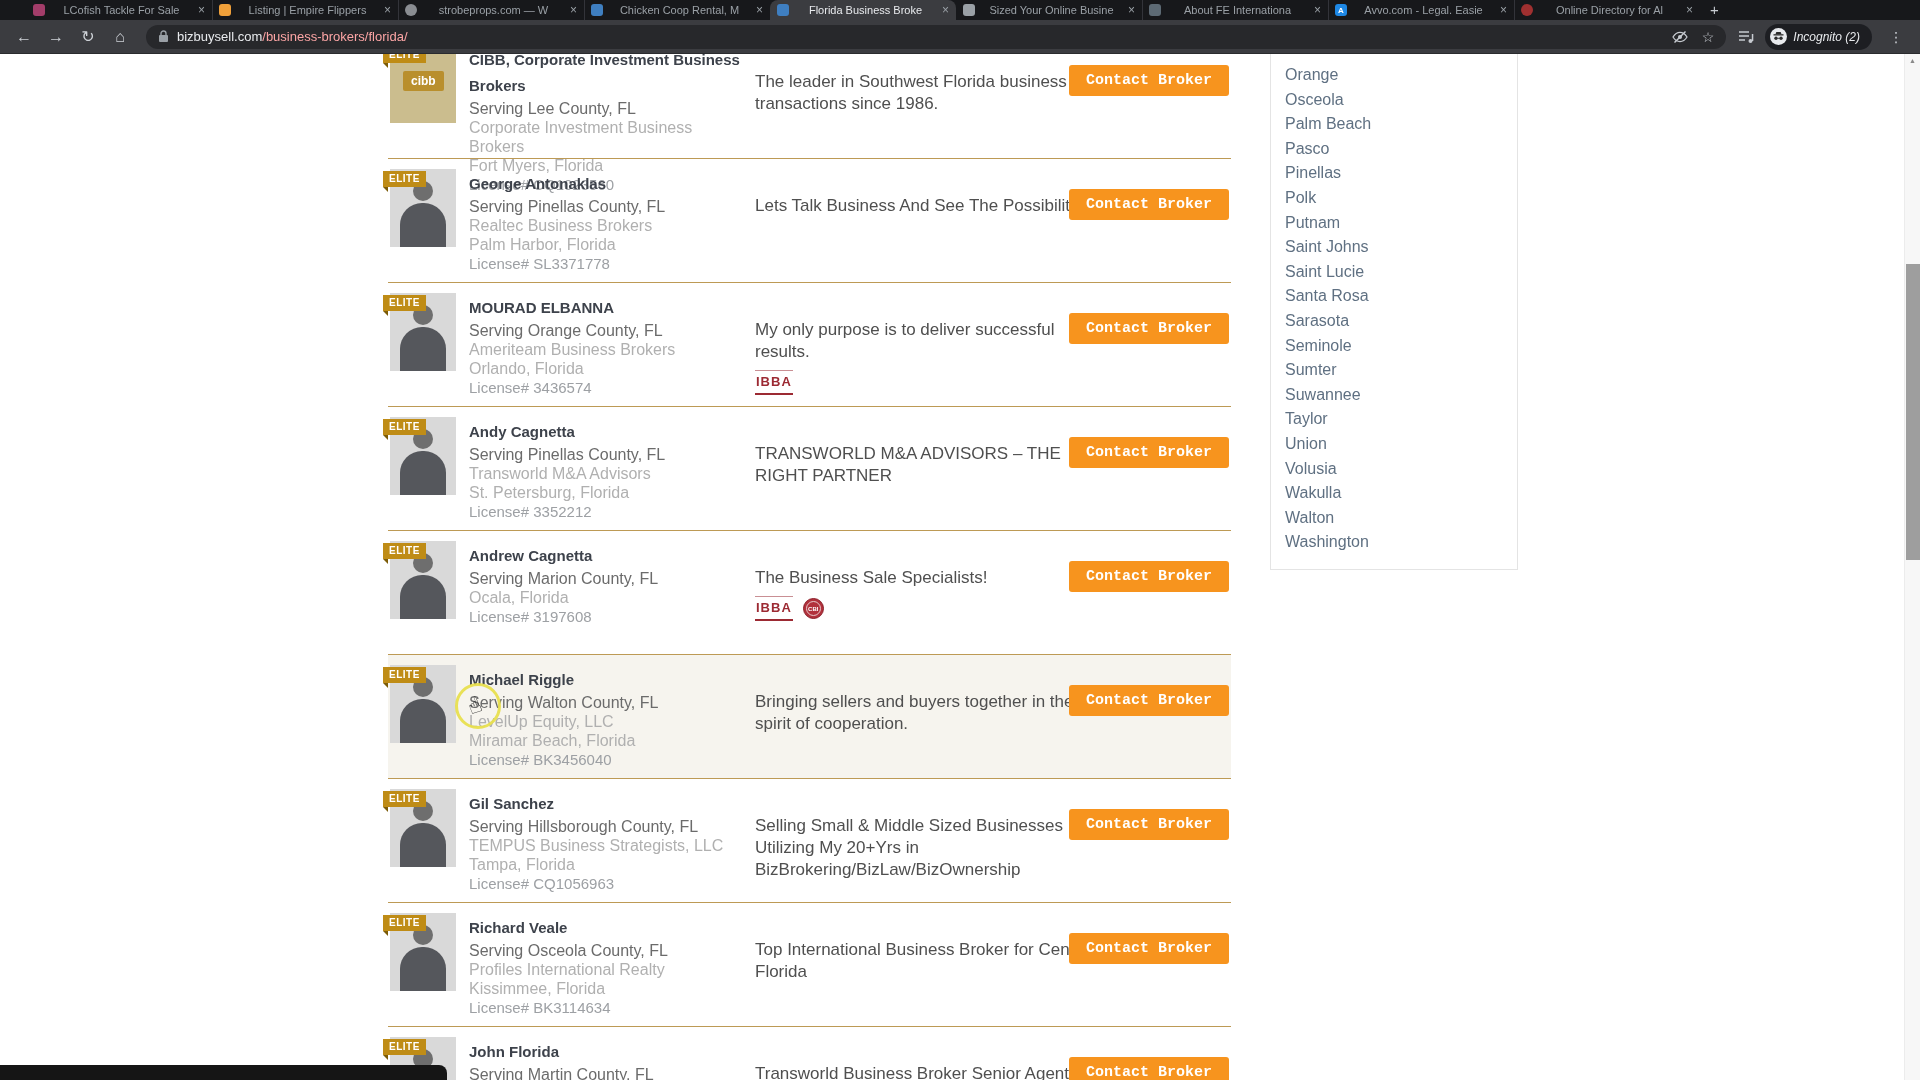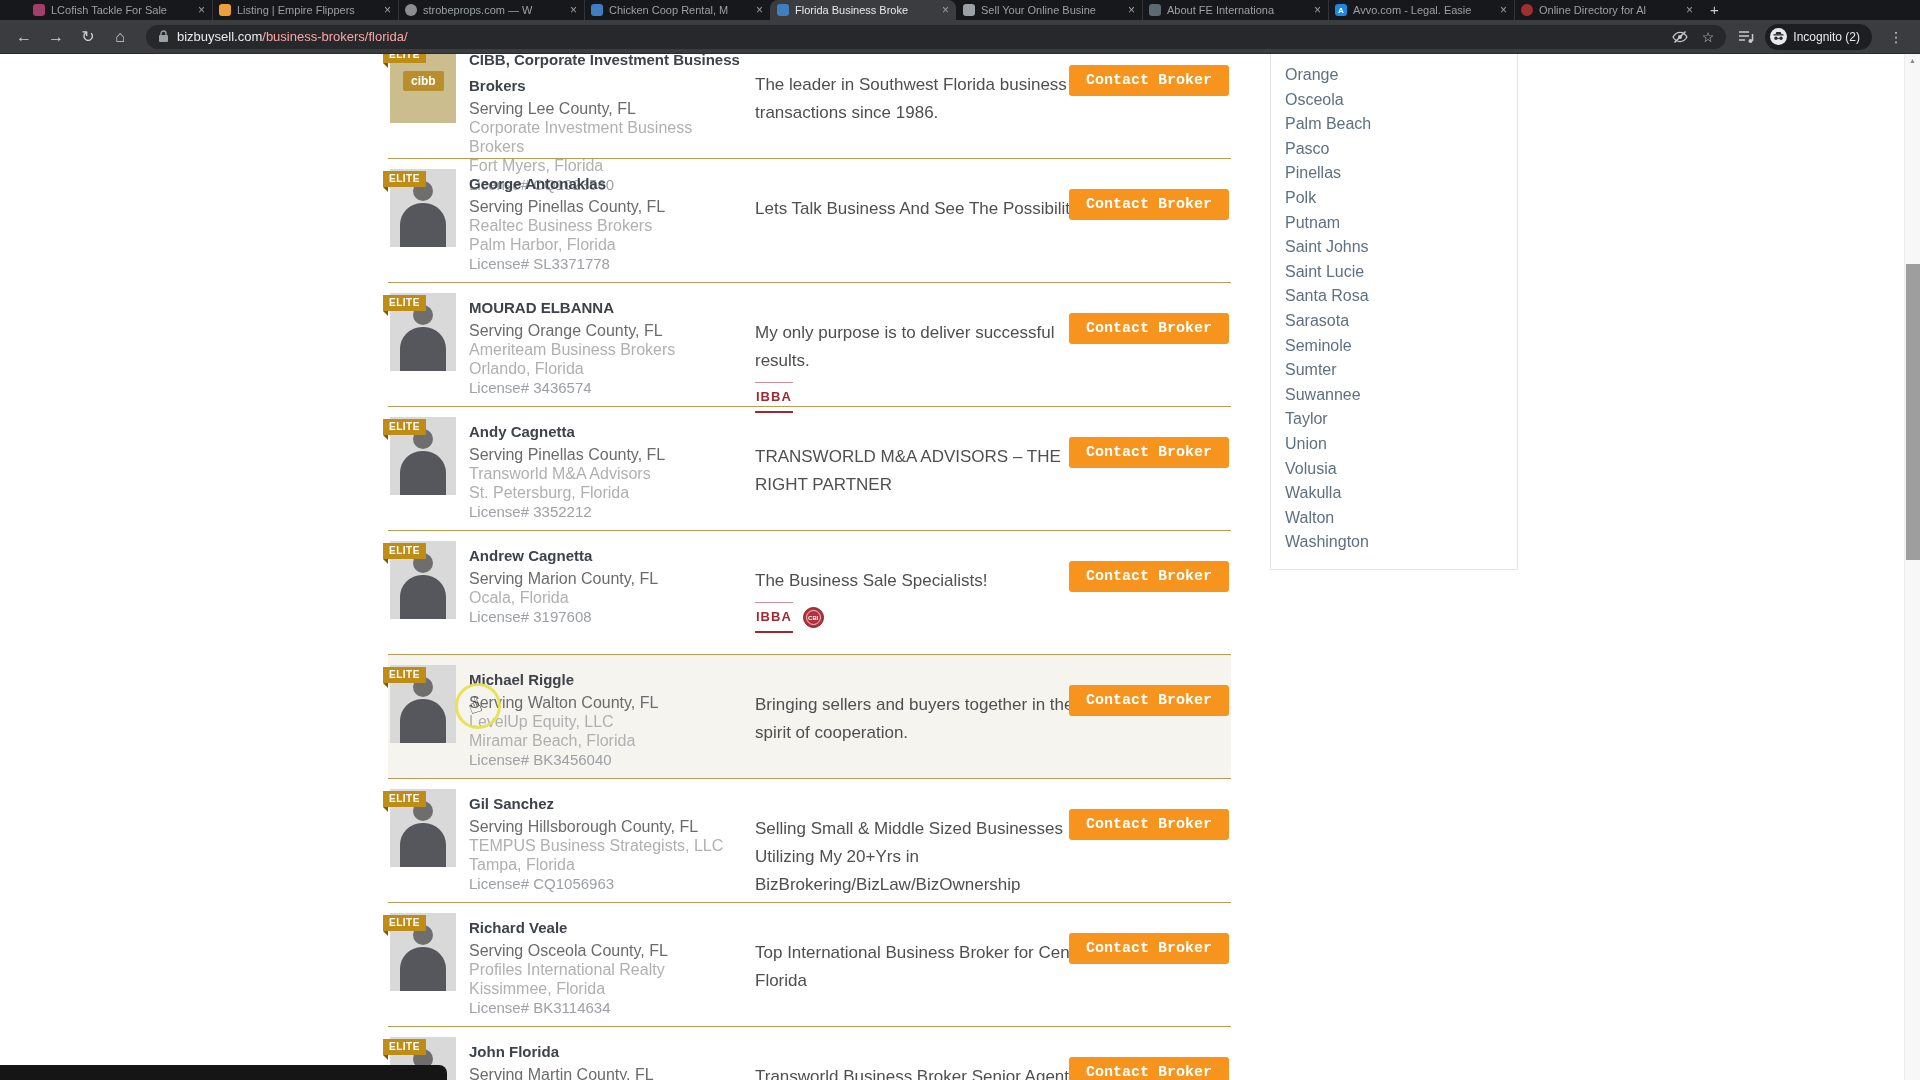--- a/index.html
+++ b/index.html
@@ -2,38 +2,38 @@
 <html><head>
 <meta charset="utf-8">
 <style>
   * { margin:0; padding:0; box-sizing:border-box; }
   html,body { background:#000; }
   body { font-family:"Liberation Sans", sans-serif; }
   #screen { position:relative; width:1920px; height:1080px; background:#fff; overflow:hidden; }
 
   
   #tabbar { position:absolute; top:0; left:0; width:1920px; height:20px; background:#17181b; display:flex; align-items:flex-end; padding-left:26px; }
-  .tab { position:relative; width:186px; height:20px; display:flex; align-items:center; gap:6px; padding:8px 7px; color:#9aa0a6; font-size:11px; overflow:hidden; white-space:nowrap; cursor:default; }
+  .tab { position:relative; width:186px; height:20px; display:flex; align-items:center; gap:6px; padding:8px 7px; color:#9aa0a6; font-size:11px; overflow:hidden; white-space:nowrap; cursor:default;text-align:center; }
   .tab + .tab { box-shadow:inset 1px 0 0 #33343a; }
   .tab.active { background:#3b3c40; border-radius:8px 8px 0 0; color:#e8eaed; box-shadow:none; }
   .tab.active + .tab { box-shadow:none; }
   .favicon { flex:0 0 12px; width:12px; height:12px; border-radius:3px; background:#888; display:flex; align-items:center; justify-content:center; color:#fff; font-size:8px; font-weight:bold; }
   .tab.round .favicon { border-radius:50%; }
   .tab-title { flex:1 1 auto; overflow:hidden; }
   .tab-close { flex:0 0 auto; font-size:12px; line-height:1; color:#9aa0a6; }
   #newtab { color:#c7cbd1; font-size:15px; padding:0 10px 2px 10px; }
 
   #toolbar { position:absolute; top:20px; left:0; width:1920px; height:34px; background:#3b3c40; border-bottom:1px solid #2a2b2e; display:flex; align-items:center; padding:0 10px; gap:4px; }
   .nav-btn { width:28px; height:28px; display:flex; align-items:center; justify-content:center; color:#cdd1d6; font-size:16px; border-radius:50%; }
   #omnibox { flex:1 1 auto; height:24px; margin:0 8px; background:#27282b; border-radius:12px; display:flex; align-items:center; padding:0 12px; gap:8px; min-width:0; }
   #urltext { font-size:13px; color:#e8eaed; white-space:nowrap; overflow:hidden; }
   #urltext .path { color:#fca5a5; }
   .omni-right { margin-left:auto; display:flex; align-items:center; gap:14px; }
   .chrome-ic { color:#c7cbd1; font-size:14px; line-height:1; display:flex; align-items:center; }
-  #incognito-chip { display:flex; align-items:center; gap:6px; background:#1d1e22; border-radius:14px; height:26px; padding:0 12px 0 5px; margin:0 6px; }
+  #incognito-chip { display:flex; align-items:center; gap:6px; background:#1d1e22; border-radius:14px; height:26px; padding:0 12px 0 5px; margin:0 6px;font-style:italic; }
   #incognito-chip .glyph { width:17px; height:17px; border-radius:50%; background:#e8eaed; display:flex; align-items:center; justify-content:center; }
   #incognito-label { color:#e8eaed; font-size:12px; white-space:nowrap; }
 
   
   #page { position:absolute; top:54px; left:0; width:1920px; height:1026px; background:#fff; overflow:hidden; }
 
   #broker-list { position:absolute; left:388px; top:-19px; width:843px; }
   .broker-card { position:relative; height:124px; border-bottom:1px solid #bd9a55; }
   .broker-card.highlighted { background:#f6f4ee; }
 
@@ -46,21 +46,21 @@
   .elite-badge { position:absolute; left:-5px; top:12px; background:#bf8c16; color:#fff; font-size:10px; font-weight:bold; letter-spacing:.5px; padding:2px 6px 3px 6px; z-index:2; }
   .elite-badge::after { content:""; position:absolute; left:0; top:100%; border-top:5px solid #7c5c08; border-left:5px solid transparent; }
 
   .broker-info { position:absolute; left:81px; top:12px; width:280px; }
   .broker-name { font-size:15px; font-weight:600; color:#3d424b; line-height:26px; }
   .broker-line { font-size:16px; line-height:19px; }
   .serving { color:#6b6b6b; }
   .company, .city { color:#b0b0b0; }
   .license { color:#9da0a4; font-size:15px; }
 
-  .broker-tagline { position:absolute; left:367px; top:36px; width:345px; font-size:17px; line-height:28px; color:#4f4f4f; }
+  .broker-tagline { position:absolute; left:367px; top:36px; width:345px; font-size:17px; line-height:22px; color:#4f4f4f; }
   .logo-row { display:flex; align-items:center; gap:10px; margin-top:7px; }
   .ibba { color:#9c2a33; font-weight:bold; font-size:13px; letter-spacing:1px; border-bottom:2px solid #9c2a33; border-top:1px solid #c98f94; padding:0 1px; }
   .cbi { width:21px; height:21px; border-radius:50%; background:#b1313c; border:1px solid #8c1f29; color:#fff; font-size:6px; font-weight:bold; display:flex; align-items:center; justify-content:center; box-shadow:inset 0 0 0 2px #fff0; }
   .cbi span { border:1px solid #e7c9cb; border-radius:50%; width:15px; height:15px; display:flex; align-items:center; justify-content:center; }
 
   .contact-btn { position:absolute; right:2px; top:30px; background:#f7941e; color:#fff; border:none; font-family:Liberation Mono, monospace; font-size:15px; font-weight:bold; padding:7px 17px; border-radius:3px; cursor:pointer; }
 
   
   #county-box { position:absolute; left:1270px; top:-10px; width:248px; background:#fff; border:1px solid #e4e4e4; padding:18px 0 14px 0; }
   #county-box ul { list-style:none; }
@@ -107,21 +107,21 @@
         <span class="tab-title">Chicken Coop Rental, M</span>
         <span class="tab-close">×</span>
       </div>
         <div class="tab active">
         <span class="favicon" style="background: rgb(63, 127, 193);"></span>
         <span class="tab-title">Florida Business Broke</span>
         <span class="tab-close">×</span>
       </div>
         <div class="tab">
         <span class="favicon" style="background: rgb(154, 160, 166);"></span>
-        <span class="tab-title">Sell Your Online Busine</span>
+        <span class="tab-title">Sized Your Online Busine</span>
         <span class="tab-close">×</span>
       </div>
         <div class="tab">
         <span class="favicon" style="background: rgb(93, 106, 116);"></span>
         <span class="tab-title">About FE Internationa</span>
         <span class="tab-close">×</span>
       </div>
         <div class="tab">
         <span class="favicon" style="background: rgb(30, 136, 229);">
             <span>A</span>

